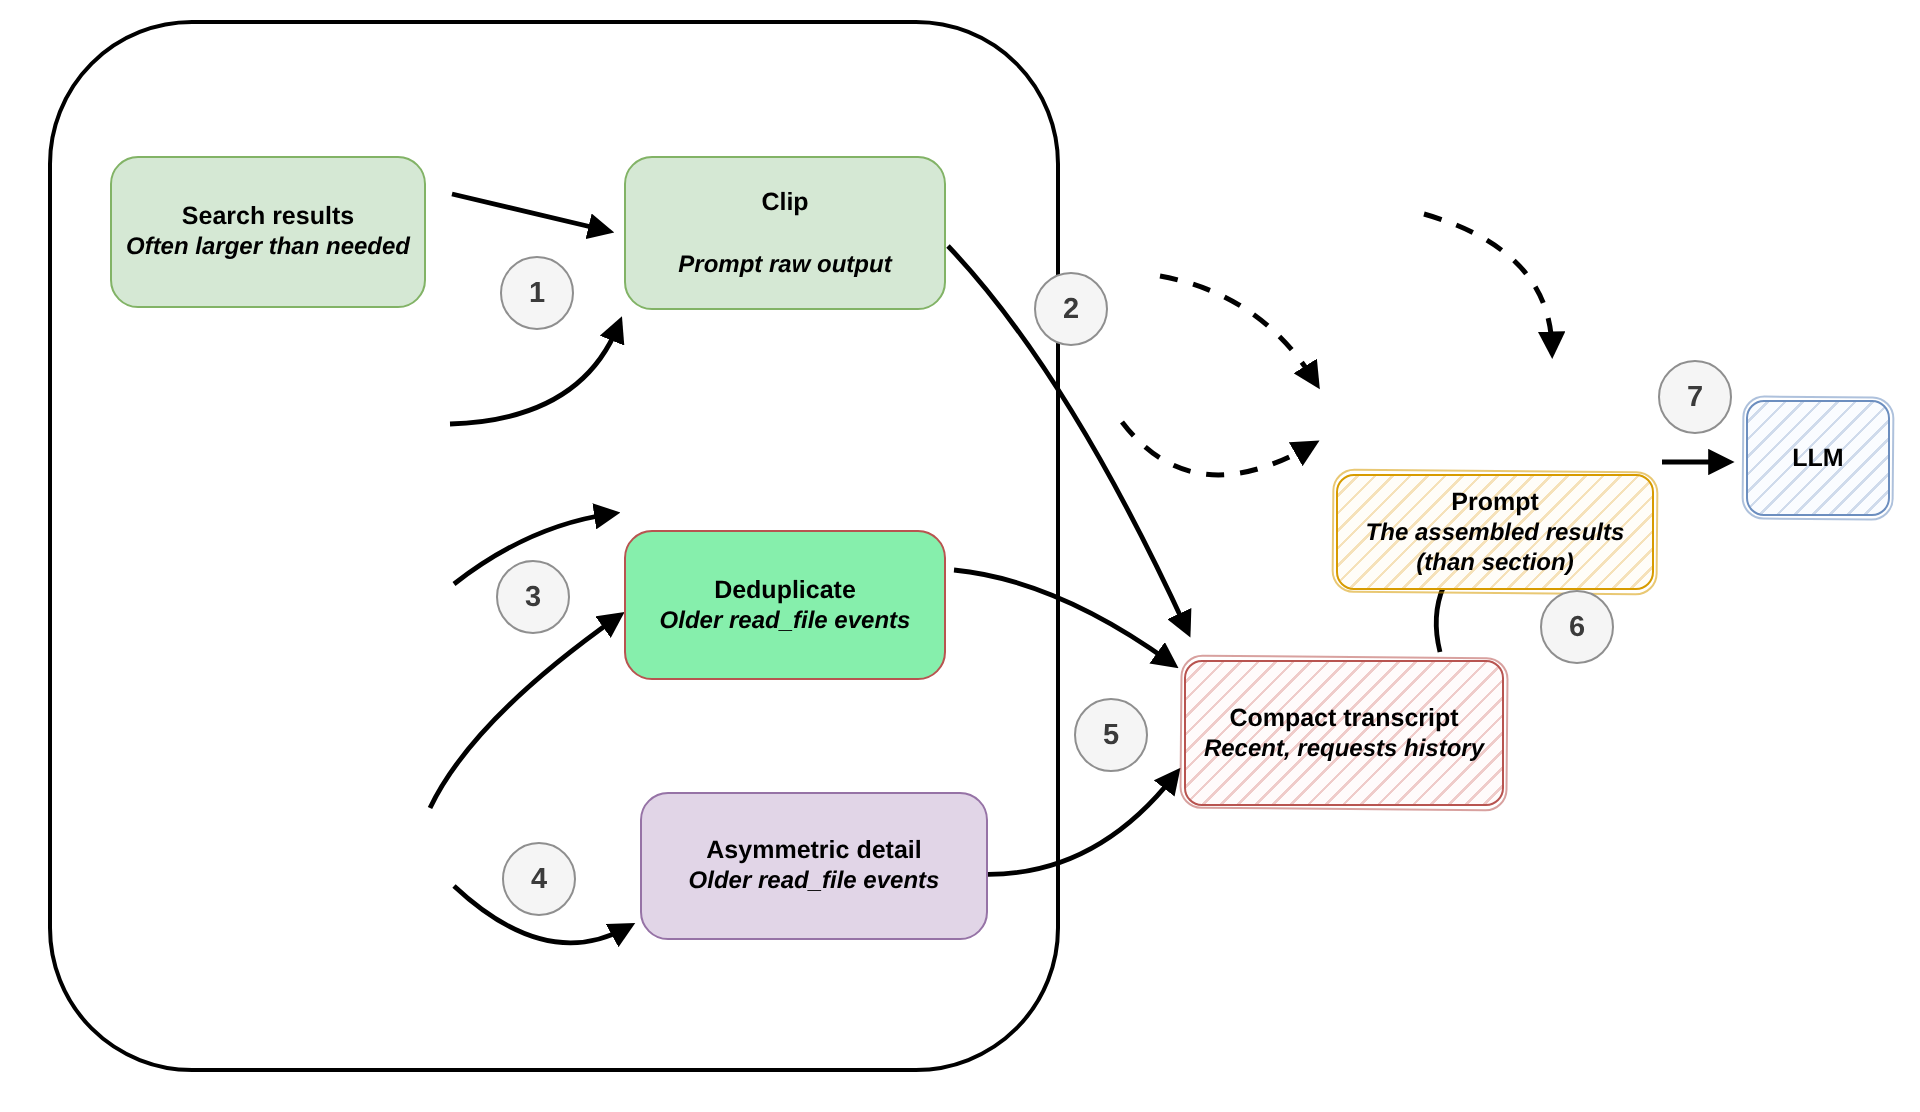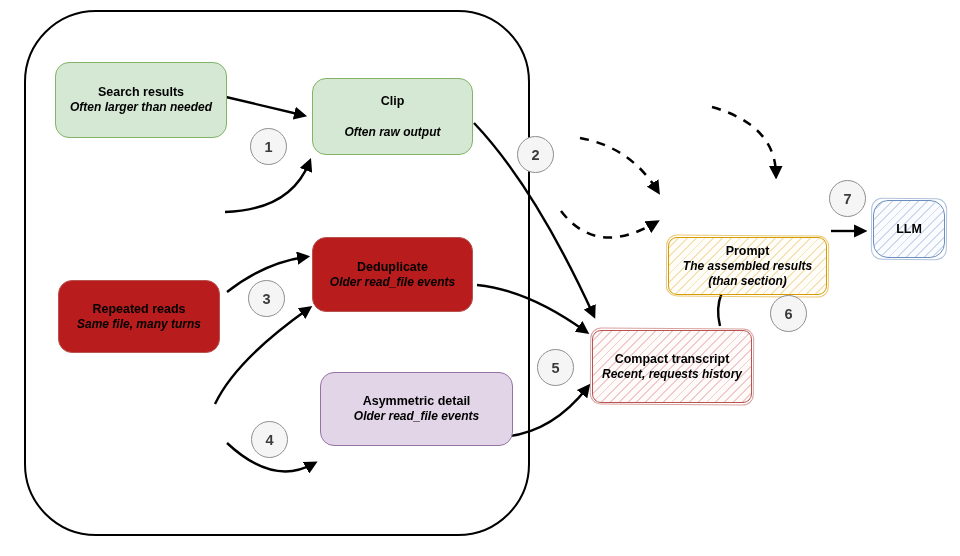--- a/index.html
+++ b/index.html
@@ -10,21 +10,21 @@
     border:2px solid #000;border-radius:72px;background:#fff;z-index:0;}
 
   .connectors{position:absolute;left:0;top:0;z-index:1;pointer-events:none;}
 
   .node{position:absolute;display:flex;flex-direction:column;align-items:center;justify-content:center;
     text-align:center;border-radius:14px;z-index:2;box-sizing:border-box;padding:2px;}
   .node .title{font-weight:700;font-size:12.5px;line-height:15px;white-space:nowrap;}
   .node .sub{font-style:italic;font-size:12px;line-height:15px;white-space:nowrap;font-weight:bold;}
 
   .green {background:#d5e8d4;border:1.6px solid #82b366;}
-  .red   {background:#b91c1c;border:1.6px solid #b85450;}
+  .red   {background:#86efac;border:1.6px solid #b85450;margin-top:28px;}
   .purple{background:#e1d5e7;border:1.6px solid #9673a6;}
 
   .sketch{border-radius:9px;}
   .sketch::after{content:"";position:absolute;inset:-3px;border-radius:11px;
     transform:rotate(.5deg);pointer-events:none;border:1px solid transparent;}
   .sketch-red{border:1.6px solid #b85450;background-color:#fffbfb;
     background-image:repeating-linear-gradient(135deg,rgba(203,94,88,.30) 0 1.3px,transparent 1.3px 6.2px);}
   .sketch-red::after{border-color:rgba(184,84,80,.55);}
   .sketch-orange{border:1.7px solid #d79b00;background-color:#fffdf8;
     background-image:repeating-linear-gradient(135deg,rgba(224,162,39,.30) 0 1.3px,transparent 1.3px 6.2px);}
@@ -60,59 +60,55 @@
     <path d="M 477 285 Q 528 290 585 331" stroke="#000" stroke-width="2.4" fill="none" marker-end="url(#ah)"></path>
     <path d="M 488 437 Q 546 440 587 388" stroke="#000" stroke-width="2.4" fill="none" marker-end="url(#ah)"></path>
     <path d="M 720 326 Q 711 290 745 267" stroke="#000" stroke-width="2.4" fill="none" marker-end="url(#ah)"></path>
     <path d="M 831 231 L 862 231" stroke="#000" stroke-width="2.4" fill="none" marker-end="url(#ah)"></path>
 
     <path d="M 580 138 Q 630 147 657 190" stroke="#000" stroke-width="2.5" fill="none" stroke-dasharray="9 8" marker-end="url(#ah)"></path>
     <path d="M 712 107 Q 775 125 776 174" stroke="#000" stroke-width="2.5" fill="none" stroke-dasharray="9 8" marker-end="url(#ah)"></path>
     <path d="M 561 211 Q 596 257 655 223" stroke="#000" stroke-width="2.5" fill="none" stroke-dasharray="9 8" marker-end="url(#ah)"></path>
   </svg>
 
-  <div class="node green" style="left:55px;top:62px;width:172px;height:76px;">
+  <div class="node green" style="left:55px;top:78px;width:158px;height:76px;">
     <div class="title">Search results</div>
     <div class="sub">Often larger than needed</div>
   </div>
 
 
   <div class="node green" style="left:312px;top:78px;width:161px;height:77px;gap:16px;">
     <div class="title">Clip</div>
-    <div class="sub">Often raw output</div>
+    <div class="sub">Prompt raw output</div>
   </div>
 
-  <div class="node red" style="left:58px;top:280px;width:162px;height:73px;">
-    <div class="title">Repeated reads</div>
-    <div class="sub">Same file, many turns</div>
-  </div>
 
   <div class="node red" style="left:312px;top:237px;width:161px;height:75px;">
     <div class="title">Deduplicate</div>
     <div class="sub">Older read_file events</div>
   </div>
 
 
-  <div class="node purple" style="left:320px;top:372px;width:193px;height:74px;">
+  <div class="node purple" style="left:320px;top:396px;width:174px;height:74px;">
     <div class="title">Asymmetric detail</div>
     <div class="sub">Older read_file events</div>
   </div>
 
   <div class="node sketch sketch-red" style="left:592px;top:330px;width:160px;height:73px;">
     <div class="title">Compact transcript</div>
     <div class="sub">Recent, requests history</div>
   </div>
 
   <div class="node sketch sketch-orange" style="left:668px;top:201px;width:159px;height:58px;margin-top:36px;">
     <div class="title">Prompt</div>
     <div class="sub">The assembled results</div>
     <div class="sub">(than section)</div>
   </div>
 
-  <div class="node sketch sketch-blue" style="left:873px;top:200px;width:72px;height:58px;border-radius:15px;">
+  <div class="node sketch sketch-blue" style="left:873px;top:200px;width:72px;height:58px;">
     <div class="title">LLM</div>
   </div>
 
   <div class="badge" style="left:250px;top:128px;">1</div>
   <div class="badge" style="left:517px;top:136px;">2</div>
   <div class="badge" style="left:248px;top:280px;">3</div>
   <div class="badge" style="left:251px;top:421px;">4</div>
   <div class="badge" style="left:537px;top:349px;">5</div>
   <div class="badge" style="left:770px;top:295px;">6</div>
   <div class="badge" style="left:829px;top:180px;">7</div>

